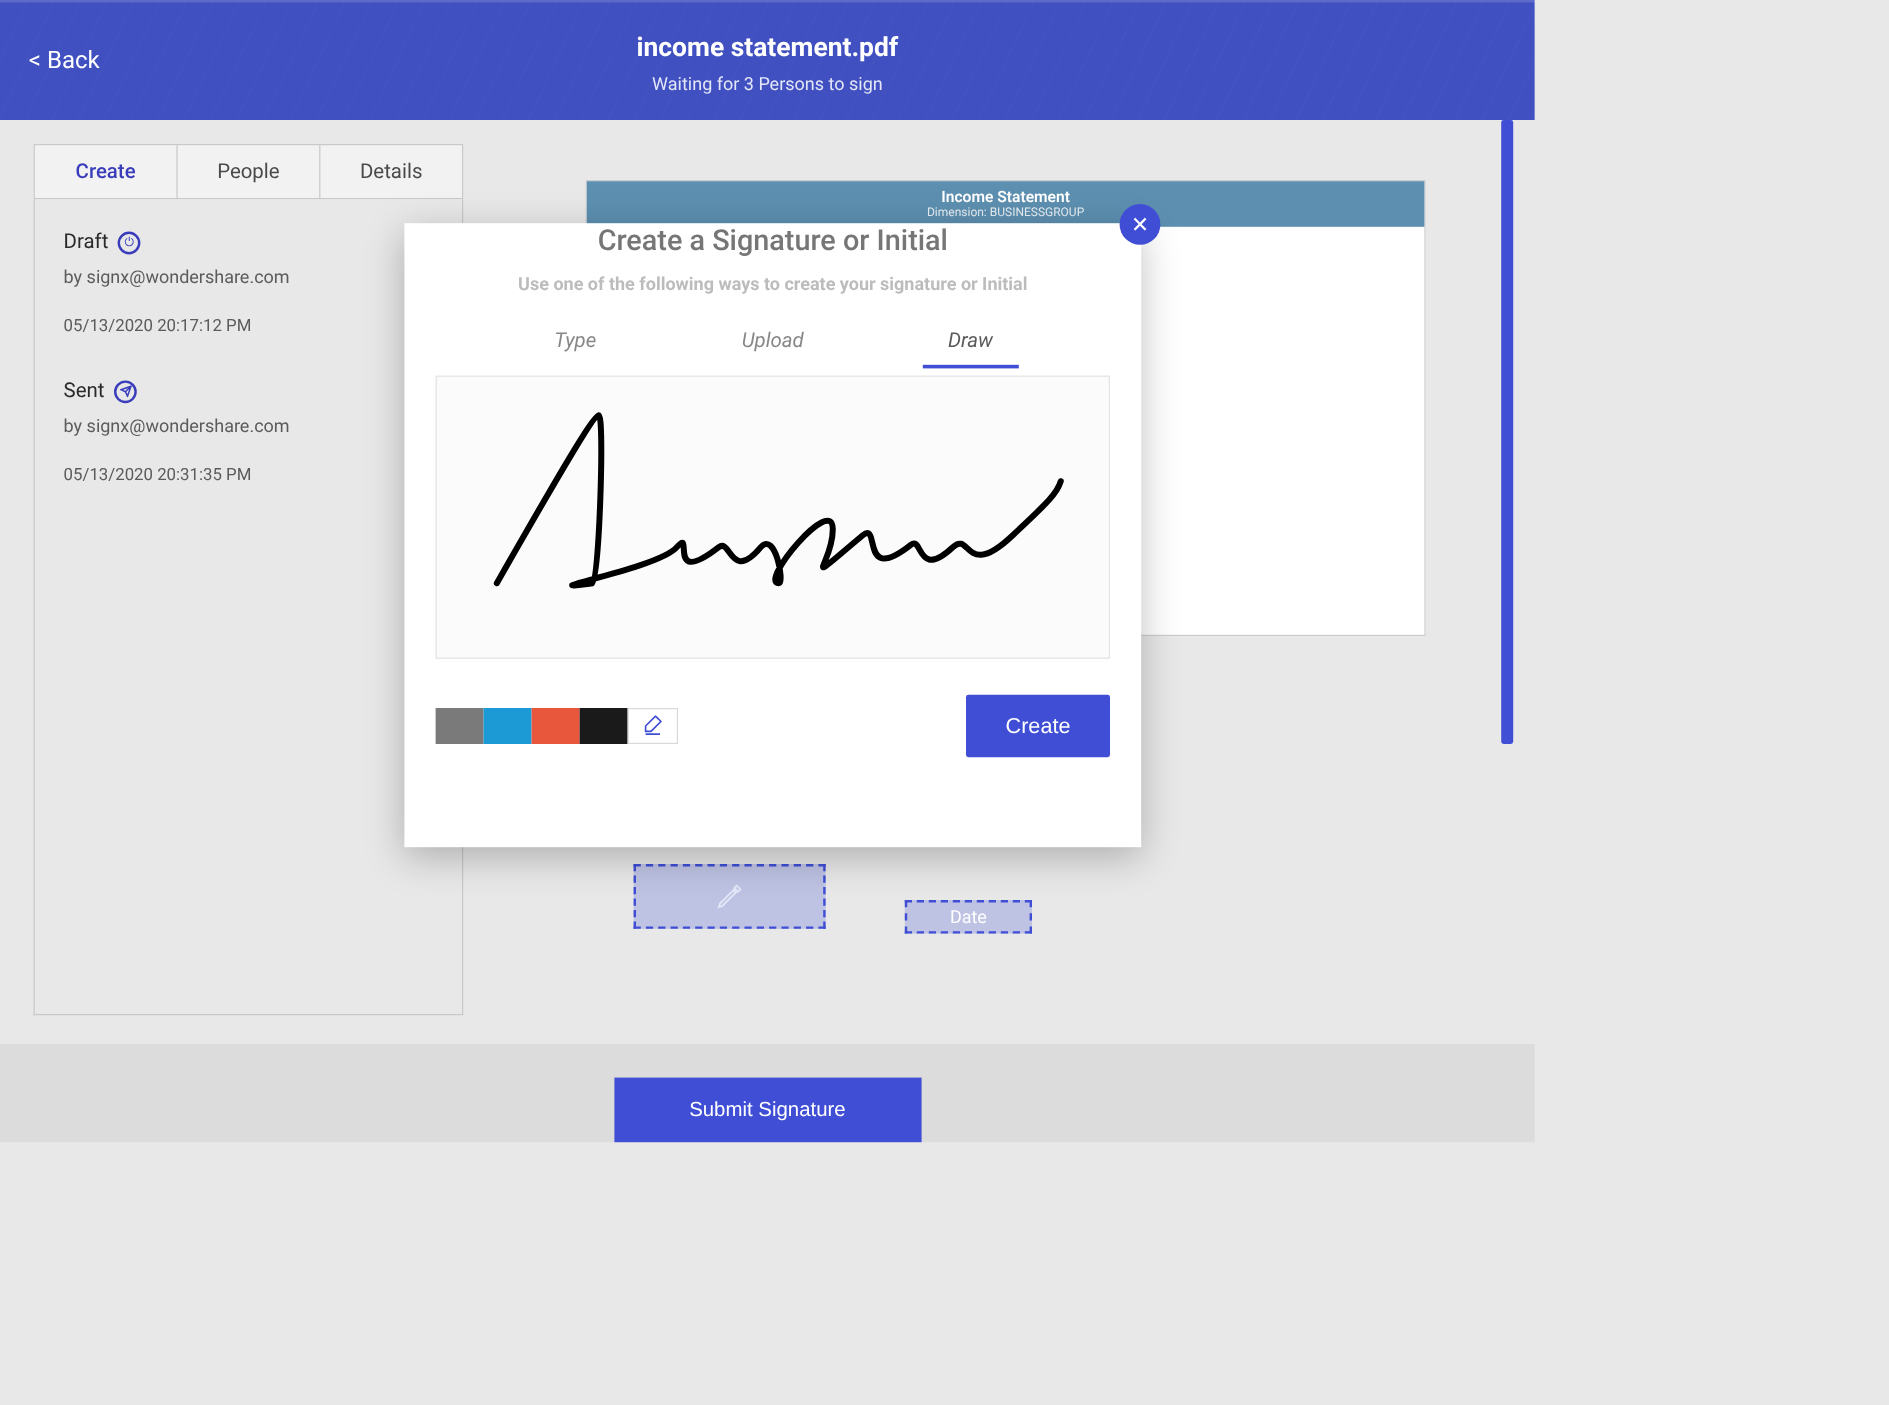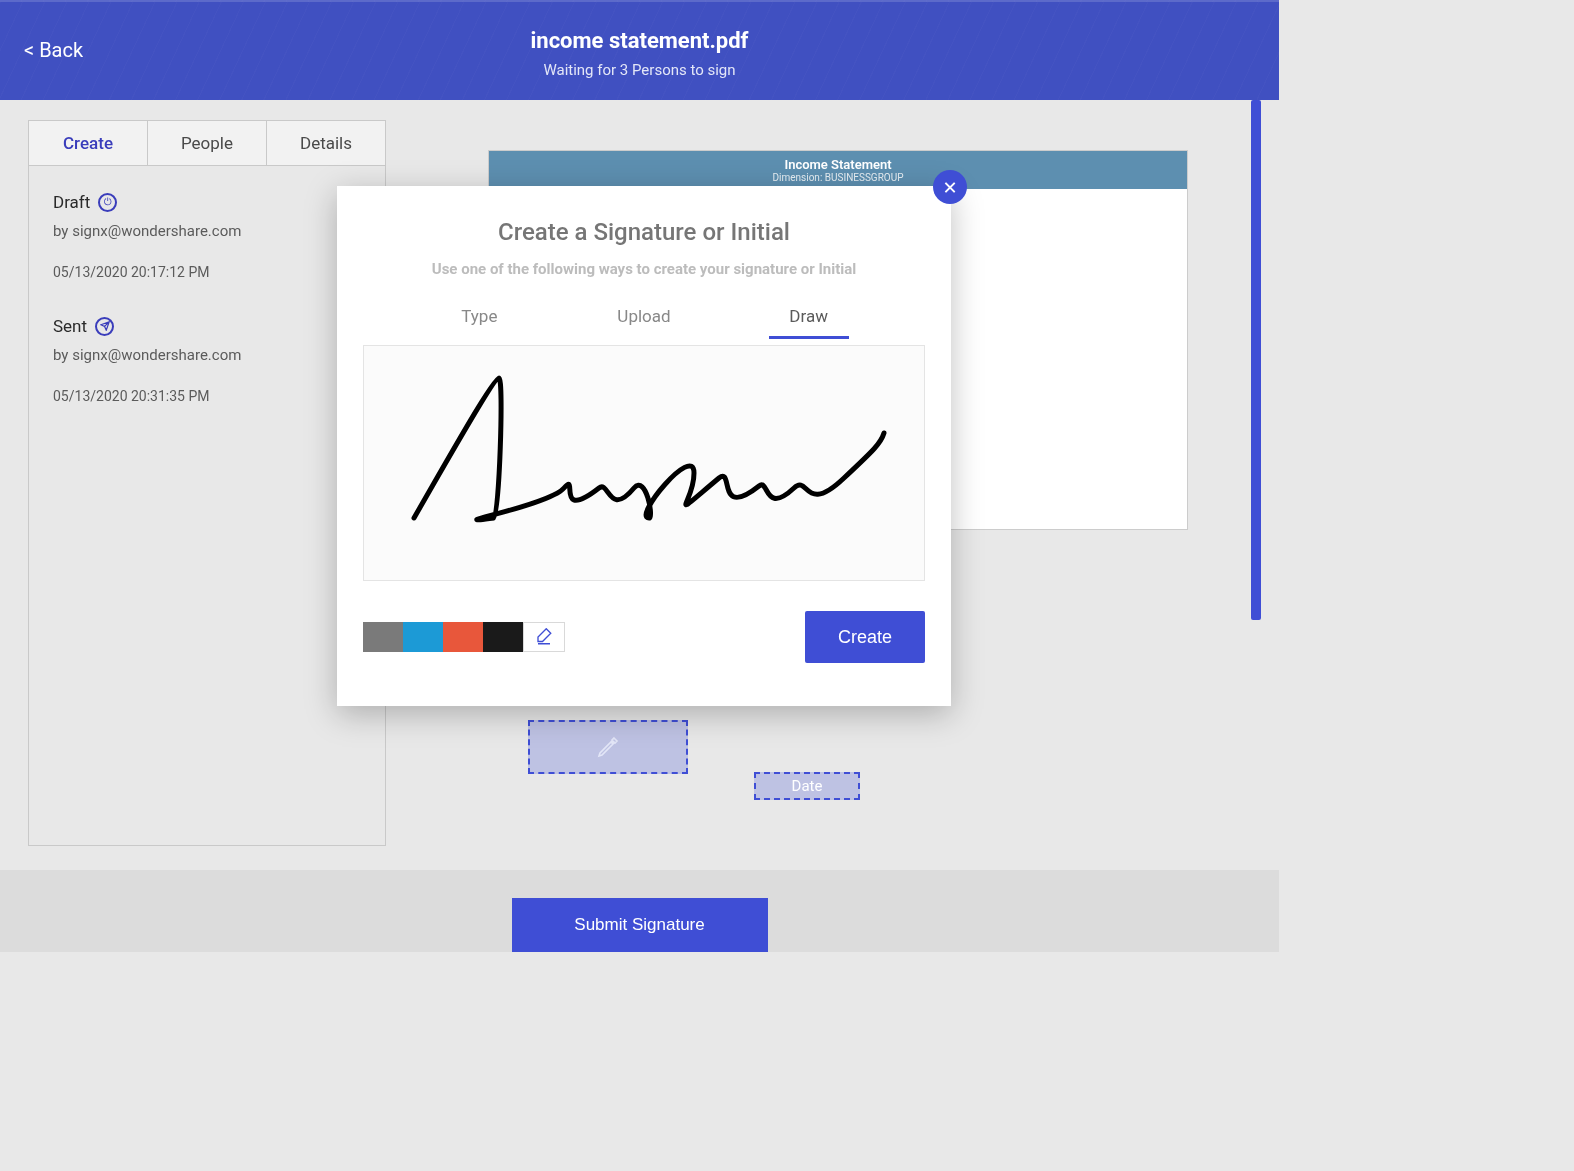--- a/index.html
+++ b/index.html
@@ -95,21 +95,21 @@
   }
   .field-sign {
     position:absolute; left:140px; top:620px;
     width:160px; height:54px;
     border:2px dashed #3f4ed5;
     background:rgba(63,78,213,0.25);
     display:flex; align-items:center; justify-content:center;
     cursor:pointer;
   }
   .field-date {
-    position:absolute; left:366px; top:672px;
+    position:absolute; left:366px; top:650px;
     width:106px; height:28px;
     border:2px dashed #3f4ed5;
     background:rgba(63,78,213,0.25);
     color:#fff; font-size:15px;
     display:flex; align-items:center; justify-content:center;
     cursor:pointer;
   }
   .footer {
     position:absolute; bottom:0; left:0; right:0;
     height:82px; background:#dcdcdc;
@@ -127,23 +127,23 @@
     background:#fff;
     box-shadow: 0 8px 30px rgba(0,0,0,0.25);
   }
   .modal-close {
     position:absolute; right:-16px; top:-16px;
     width:34px; height:34px; border-radius:50%;
     background:#3f4ed5; color:#fff;
     display:flex; align-items:center; justify-content:center;
     font-size:18px; cursor:pointer;
   }
-  .modal-title { text-align:center; font-size:24px; color:#767676; margin-top:32px; font-weight:500; }
+  .modal-title { text-align:center; font-size:24px; color:#767676; font-weight:500; }
   .modal-sub { text-align:center; font-size:15px; color:#bcbcbc; margin-top:14px;font-weight:bold; }
-  .modal-tabs { display:flex; justify-content:space-around; margin-top:28px; padding:0 60px; }
+  .modal-tabs { display:flex; justify-content:space-around; margin-top:28px; padding:0 60px;font-style:italic; }
   .modal-tab { font-size:17px; color:#888; padding-bottom:10px; cursor:pointer; width:80px; text-align:center; }
   .modal-tab.active { color:#5b5b5b; border-bottom:3px solid #3f4ed5; }
   .canvas {
     margin:6px 26px 0 26px;
     height:236px;
     border:1px solid #e4e4e4;
     background:#fbfbfb;
     position:relative;
   }
   .tools { display:flex; align-items:center; padding:30px 26px 0 26px; gap:0; }

